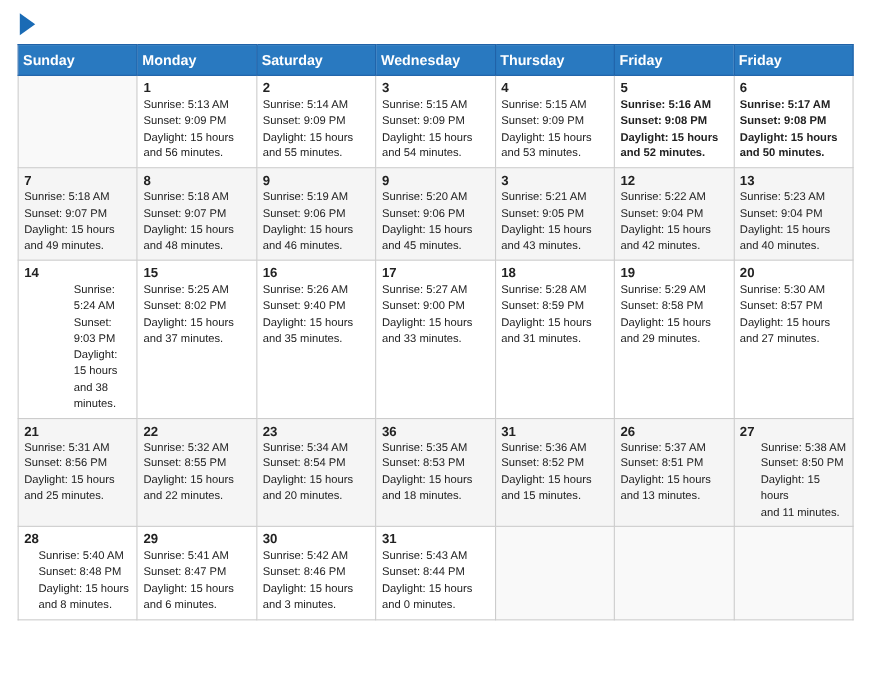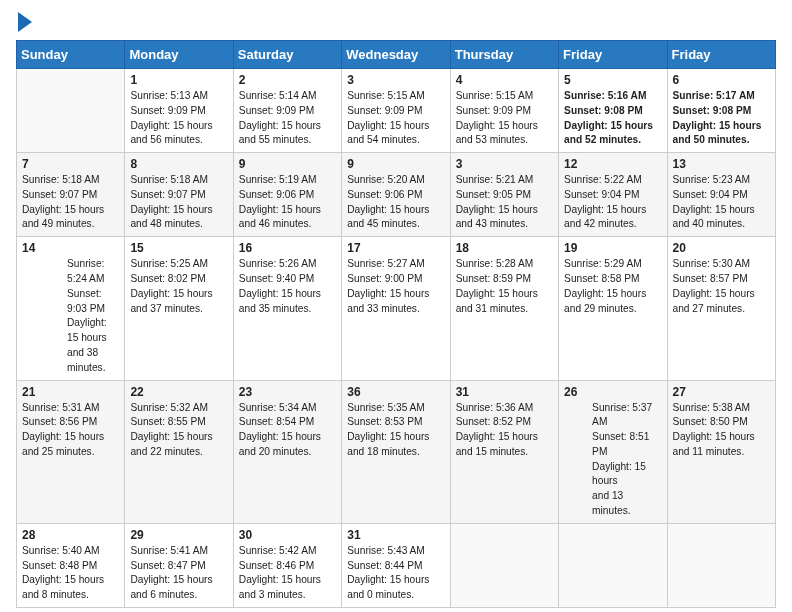--- a/index.html
+++ b/index.html
@@ -308,37 +308,37 @@
         </td>
         <td>
           <div class="day-number">31</div>
           <div class="day-info" style="white-space: pre-line;">Sunrise: 5:36 AM
 Sunset: 8:52 PM
 Daylight: 15 hours
 and 15 minutes.</div>
         </td>
         <td>
           <div class="day-number">26</div>
-          <div class="day-info" style="white-space: pre-line; margin-left: 28px;">Sunrise: 5:37 AM
+          <div class="day-info" style="white-space: pre-line;">Sunrise: 5:37 AM
 Sunset: 8:51 PM
 Daylight: 15 hours
 and 13 minutes.</div>
         </td>
         <td>
           <div class="day-number">27</div>
-          <div class="day-info" style="white-space: pre-line;">Sunrise: 5:38 AM
+          <div class="day-info" style="white-space: pre-line; margin-left: 19px;">Sunrise: 5:38 AM
 Sunset: 8:50 PM
 Daylight: 15 hours
 and 11 minutes.</div>
         </td>
       </tr>
       <tr>
         <td>
           <div class="day-number">28</div>
-          <div class="day-info" style="white-space: pre-line;">Sunrise: 5:40 AM
+          <div class="day-info" style="white-space: pre-line; margin-left: 13px;">Sunrise: 5:40 AM
 Sunset: 8:48 PM
 Daylight: 15 hours
 and 8 minutes.</div>
         </td>
         <td>
           <div class="day-number">29</div>
           <div class="day-info" style="white-space: pre-line;">Sunrise: 5:41 AM
 Sunset: 8:47 PM
 Daylight: 15 hours
 and 6 minutes.</div>

